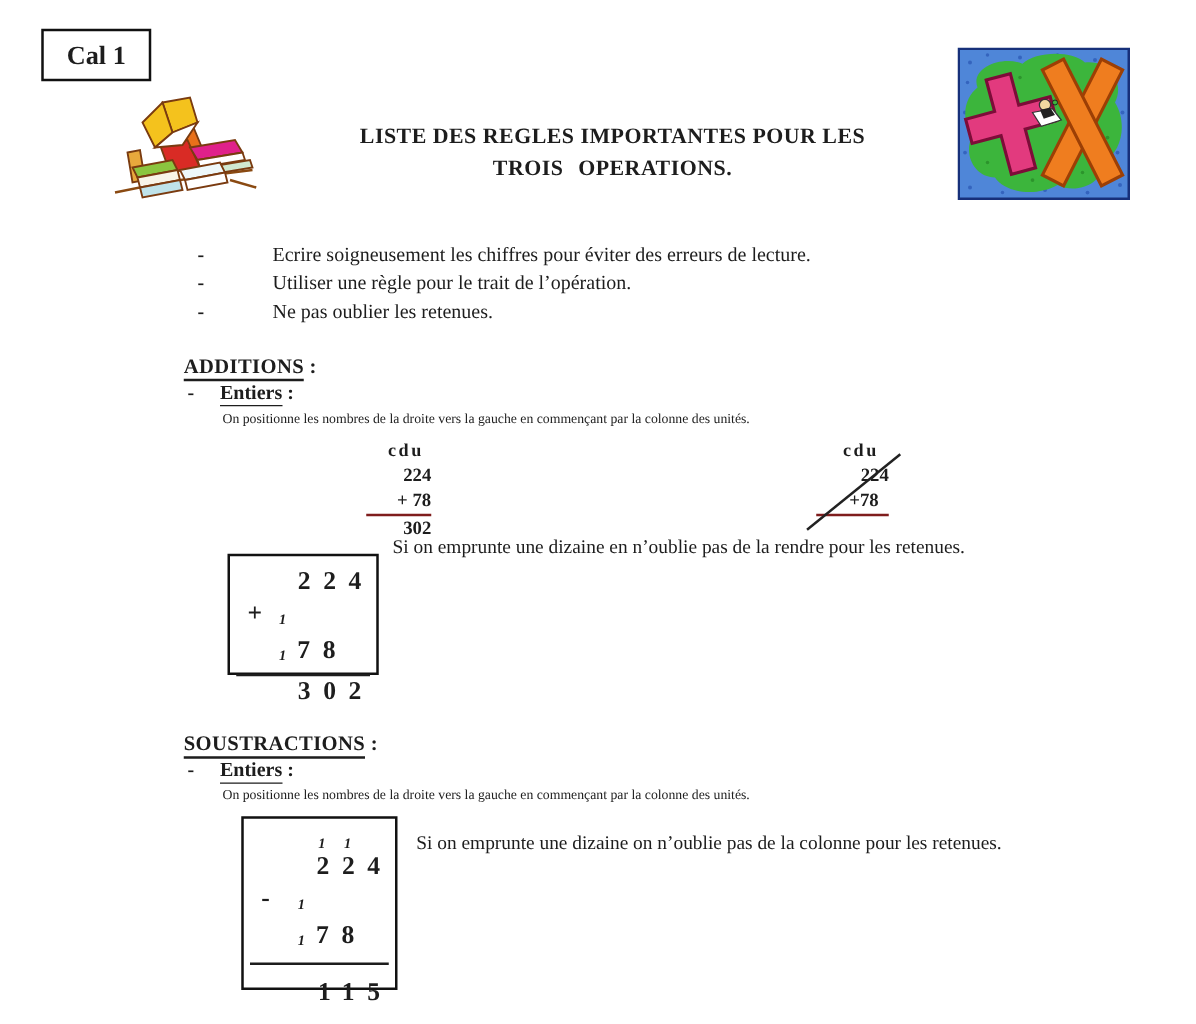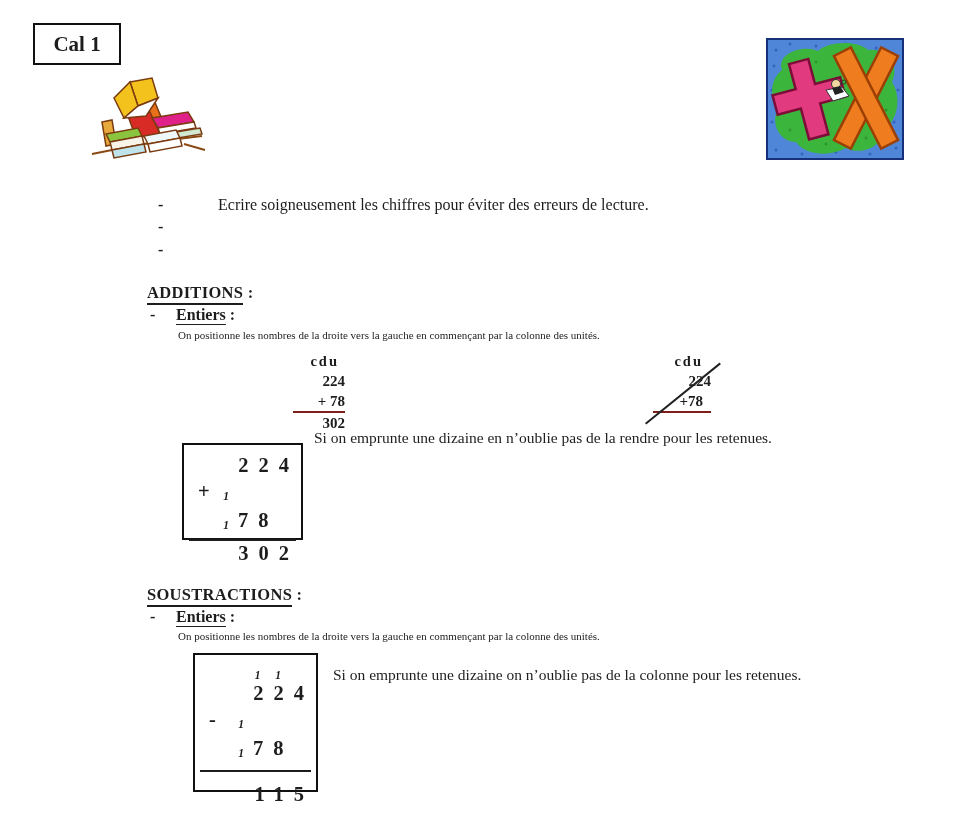--- a/index.html
+++ b/index.html
@@ -85,20 +85,24 @@
       <path d="M70,56 L106,50 L108,56 L72,62 Z" fill="#ffffff" stroke="#7a3b10" stroke-width="1.5"></path>
       <path d="M88,60 L112,56 L114,62 L90,66 Z" fill="#d0e8d0" stroke="#7a3b10" stroke-width="1.5"></path>
       <path d="M18,62 L50,56 L54,64 L22,70 Z" fill="#8bc53f" stroke="#7a3b10" stroke-width="1.5"></path>
       <path d="M22,70 L54,64 L56,72 L24,78 Z" fill="#f8f4e8" stroke="#7a3b10" stroke-width="1.5"></path>
       <path d="M24,78 L56,72 L58,80 L26,86 Z" fill="#bfe3ea" stroke="#7a3b10" stroke-width="1.5"></path>
       <path d="M56,64 L88,58 L92,66 L60,72 Z" fill="#eef8fa" stroke="#7a3b10" stroke-width="1.5"></path>
       <path d="M60,72 L92,66 L94,74 L62,80 Z" fill="#ffffff" stroke="#7a3b10" stroke-width="1.5"></path>
     </svg>
   </div>
 
+  <div class="abs title">
+    <div class="l1">LISTE DES REGLES IMPORTANTES POUR LES</div>
+    <div class="l2">TROIS OPERATIONS.</div>
+  </div>
 
   <div class="abs" style="left:766px; top:38px;">
     <svg width="138" height="122" viewBox="0 0 138 122">
       <rect x="1" y="1" width="136" height="120" fill="#4f86d8" stroke="#17307a" stroke-width="2"></rect>
       <g fill="#2e5cb8" opacity="0.8">
         <circle cx="10" cy="12" r="1.6"></circle>
           <circle cx="24" cy="6" r="1.4"></circle>
           <circle cx="50" cy="8" r="1.6"></circle>
         <circle cx="80" cy="6" r="1.4"></circle>
           <circle cx="110" cy="10" r="1.6"></circle>
@@ -144,23 +148,25 @@
     </svg>
   </div>
 
   <div class="abs rules">
     <div class="rule-row">
       <span class="rule-dash">-</span>
       <span>Ecrire soigneusement les chiffres pour éviter des erreurs de lecture.</span>
     </div>
     <div class="rule-row">
       <span class="rule-dash">-</span>
+      <span>Utiliser une règle pour le trait de l’opération.</span>
     </div>
     <div class="rule-row">
       <span class="rule-dash">-</span>
+      <span>Ne pas oublier les retenues.</span>
     </div>
   </div>
 
   <div class="abs sec-head" style="left:147px; top:283px;">
     <span class="u2">ADDITIONS</span><span> :</span>
   </div>
   <div class="abs sub-row" style="left:150px; top:306px;">
     <span class="sub-dash">-</span>
     <span><span class="u1">Entiers</span><span> :</span></span>
   </div>

